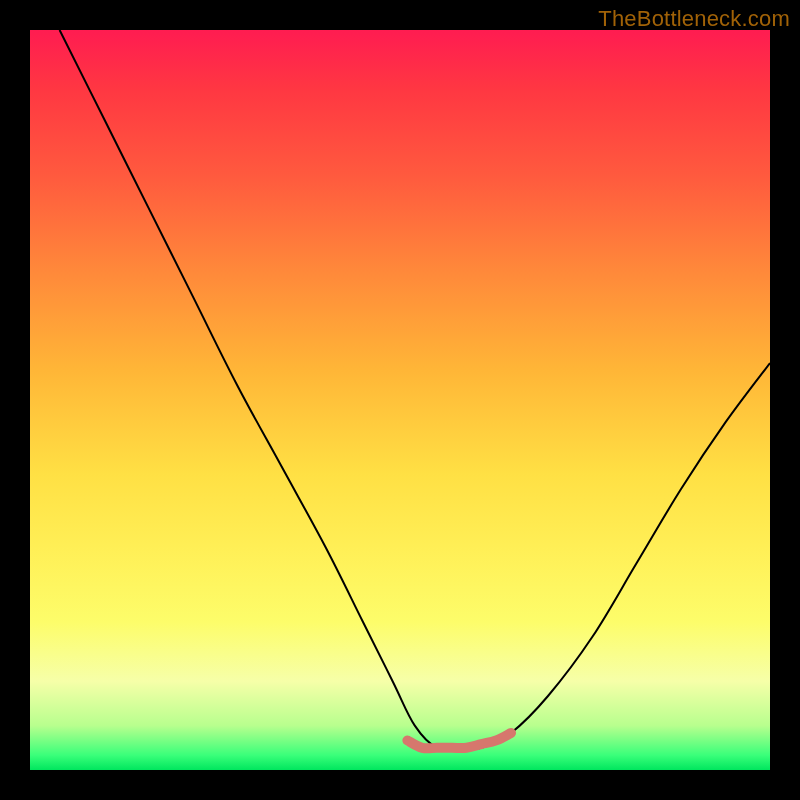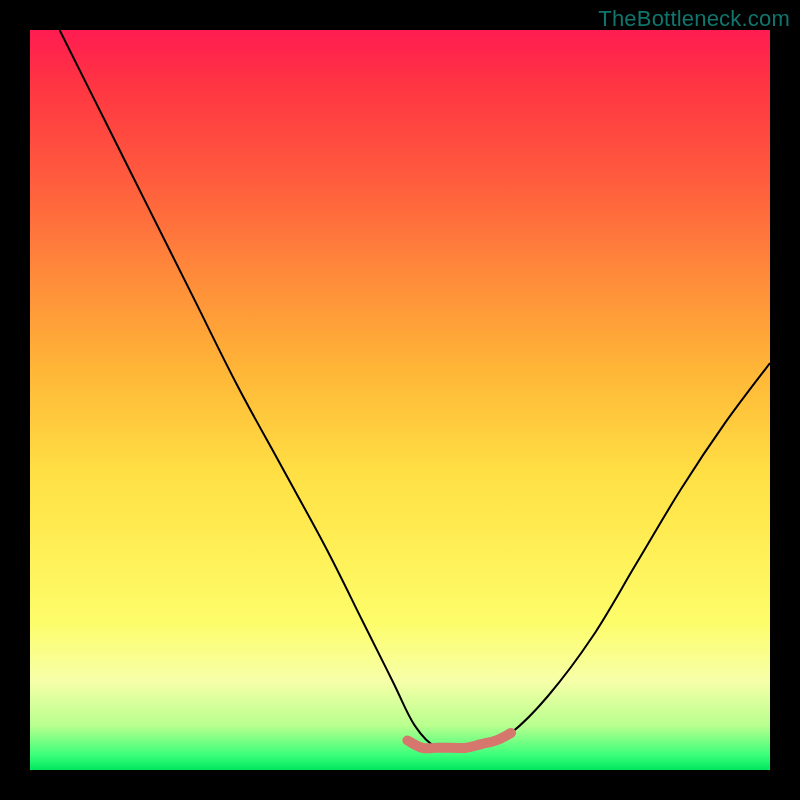--- a/index.html
+++ b/index.html
@@ -7,21 +7,21 @@
   .frame {
     width: 800px;
     height: 800px;
     background: #000;
     position: relative;
   }
   .watermark {
     position: absolute;
     top: 6px;
     right: 10px;
-    color: #0f766e;
+    color: #a16207;
     font-family: Arial, Helvetica, sans-serif;
     font-size: 22px;
     font-weight: 500;
     z-index: 50;
     letter-spacing: 0.2px;
   }
   .plot-area {
     position: absolute;
     left: 30px;
     top: 30px;

